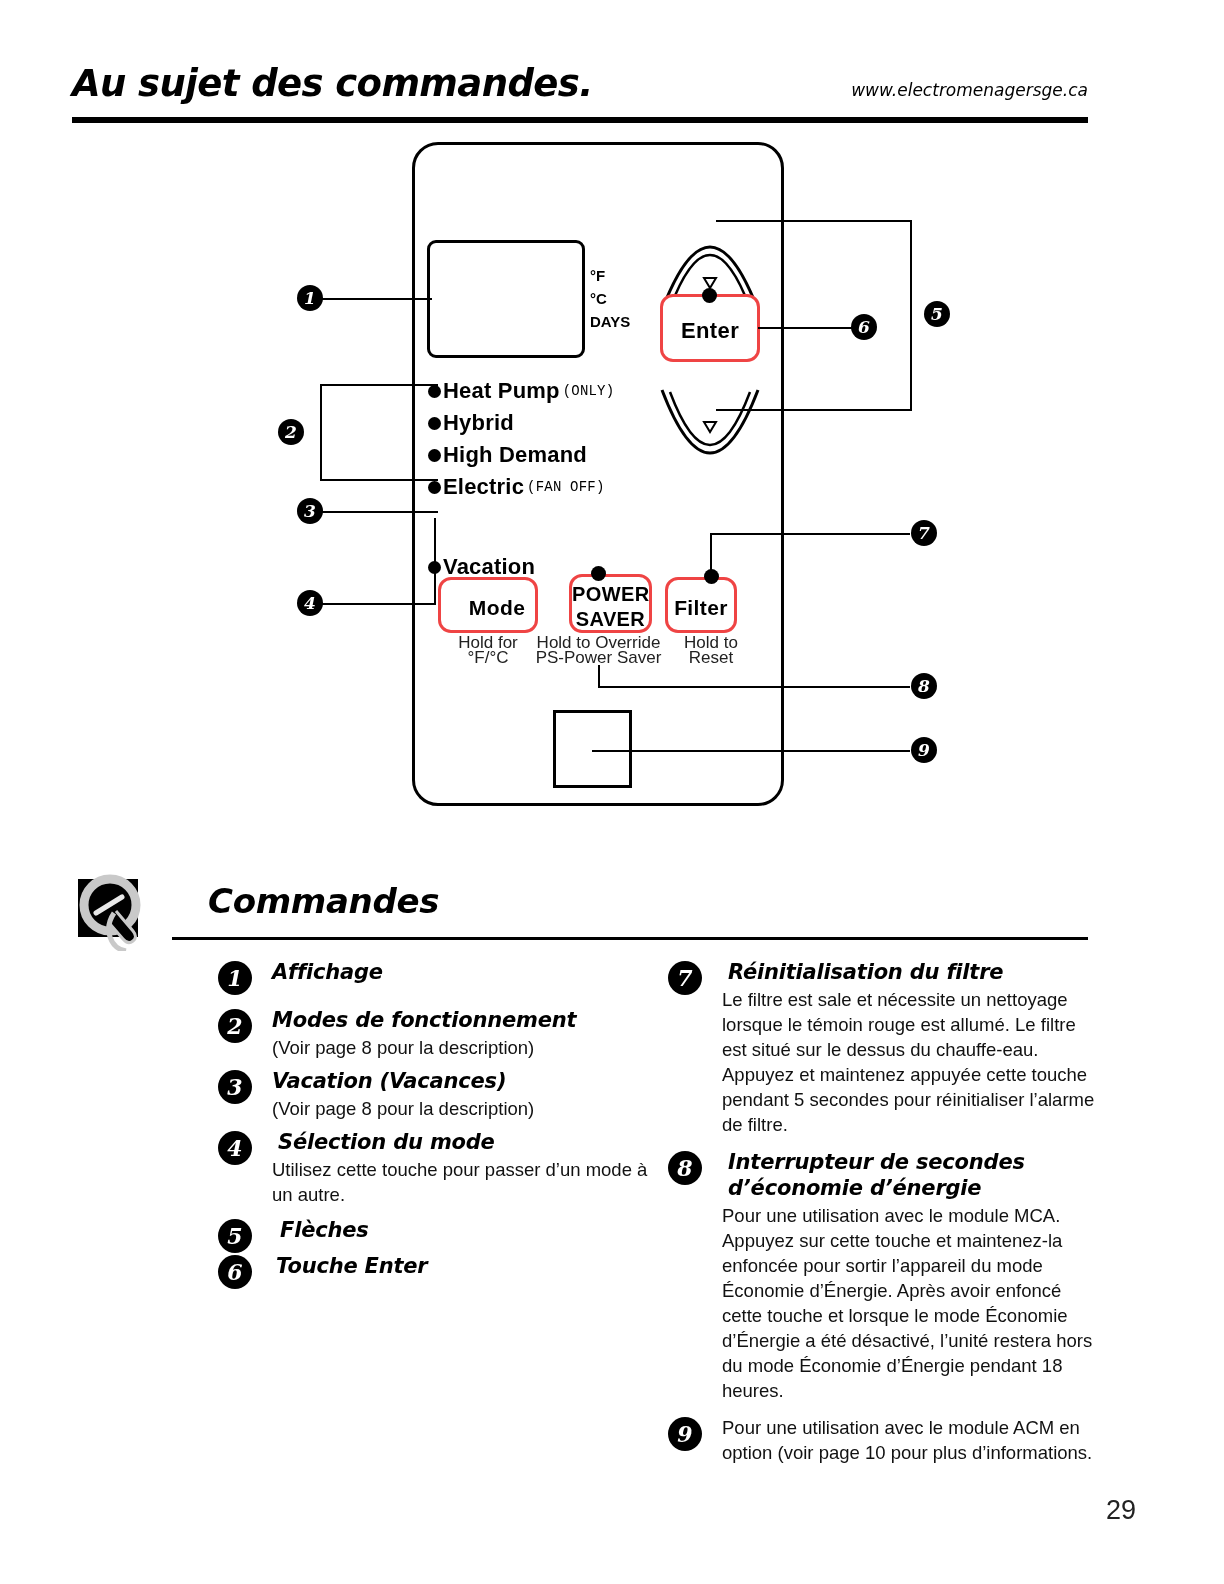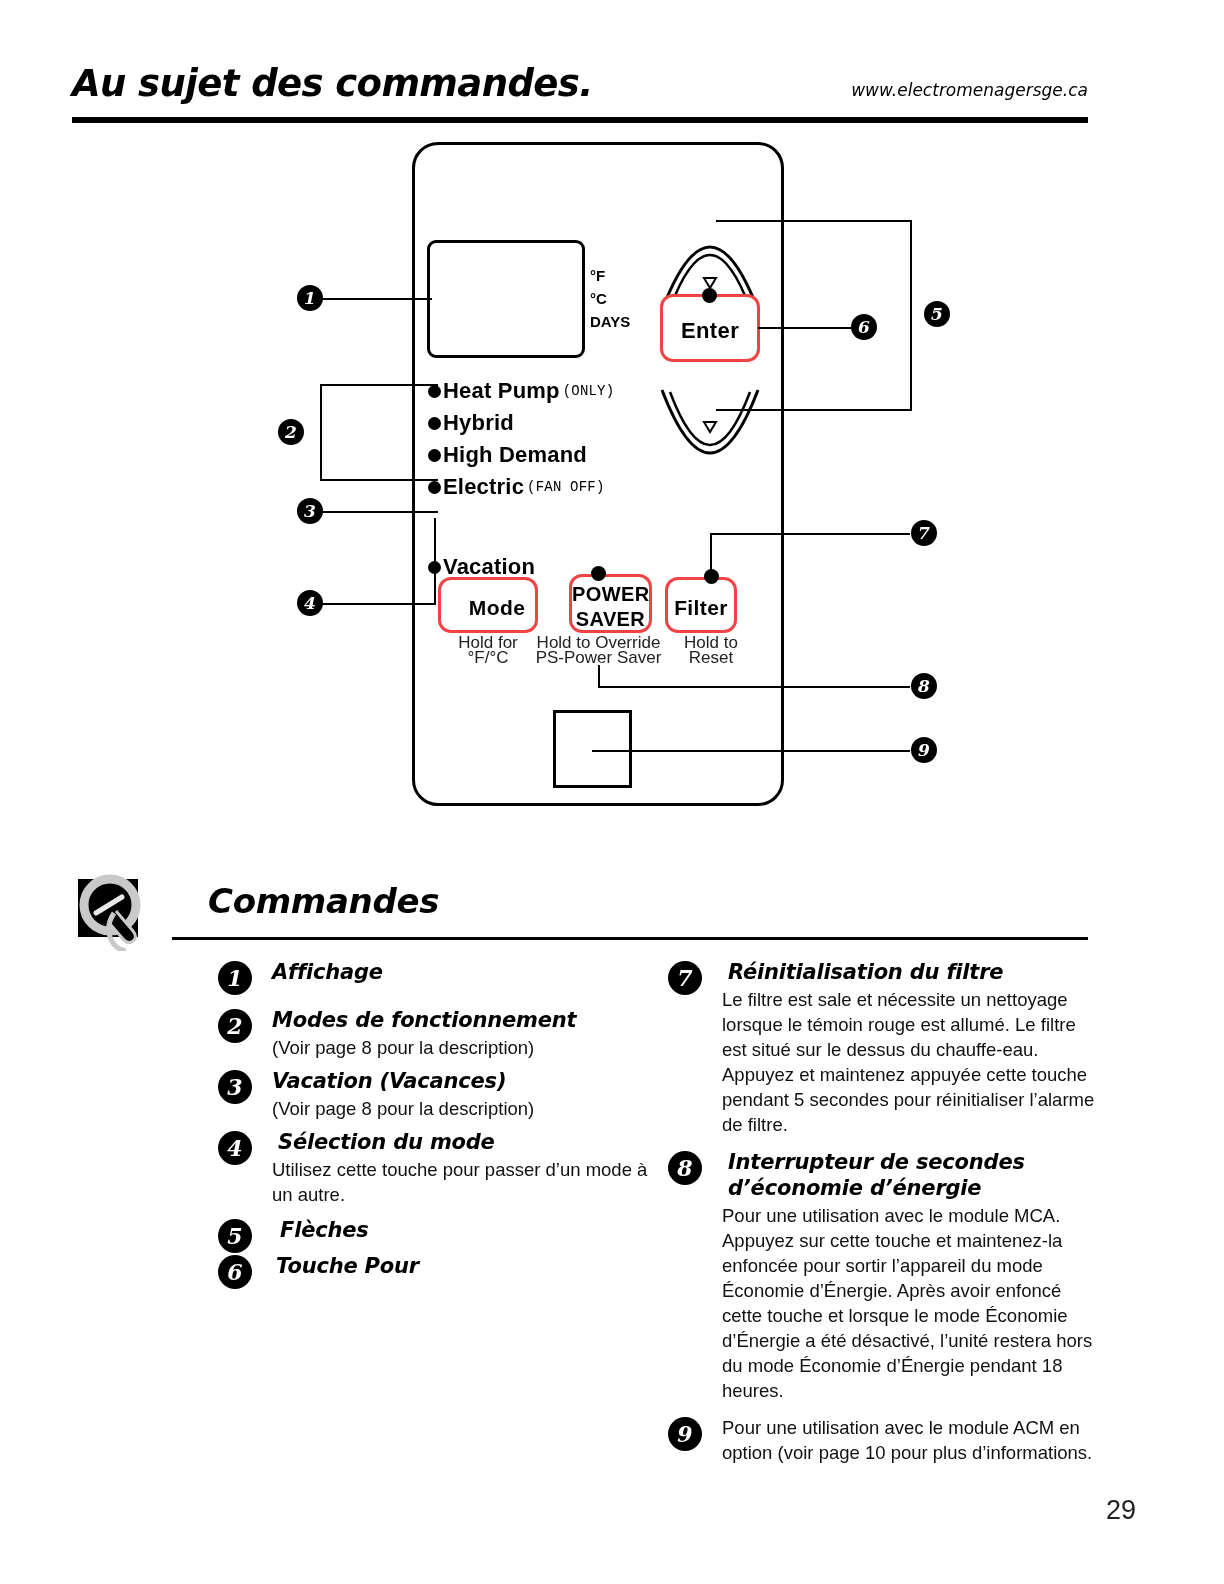--- a/index.html
+++ b/index.html
@@ -434,21 +434,21 @@
       <p class="item-body">Utilisez cette touche pour passer d’un mode à un autre.</p>
     </div>
 
     <div class="item" style="margin-bottom:10px;">
       <div class="item-badge">5</div>
       <p class="item-title" style="padding-left:8px;">Flèches</p>
     </div>
 
     <div class="item">
       <div class="item-badge">6</div>
-      <p class="item-title" style="padding-left:4px;">Touche Pour</p>
+      <p class="item-title" style="padding-left:4px;">Touche Enter</p>
     </div>
   </div>
 
   <div class="col" id="col-right">
 
     <div class="item" style="margin-bottom:12px;">
       <div class="item-badge">7</div>
       <p class="item-title" style="padding-left:6px;">Réinitialisation du filtre</p>
       <p class="item-body">Le filtre est sale et nécessite un nettoyage lorsque le témoin rouge est allumé.  Le filtre est situé sur le dessus du chauffe-eau. Appuyez et maintenez appuyée cette touche pendant 5 secondes pour réinitialiser l’alarme de filtre.</p>
     </div>

